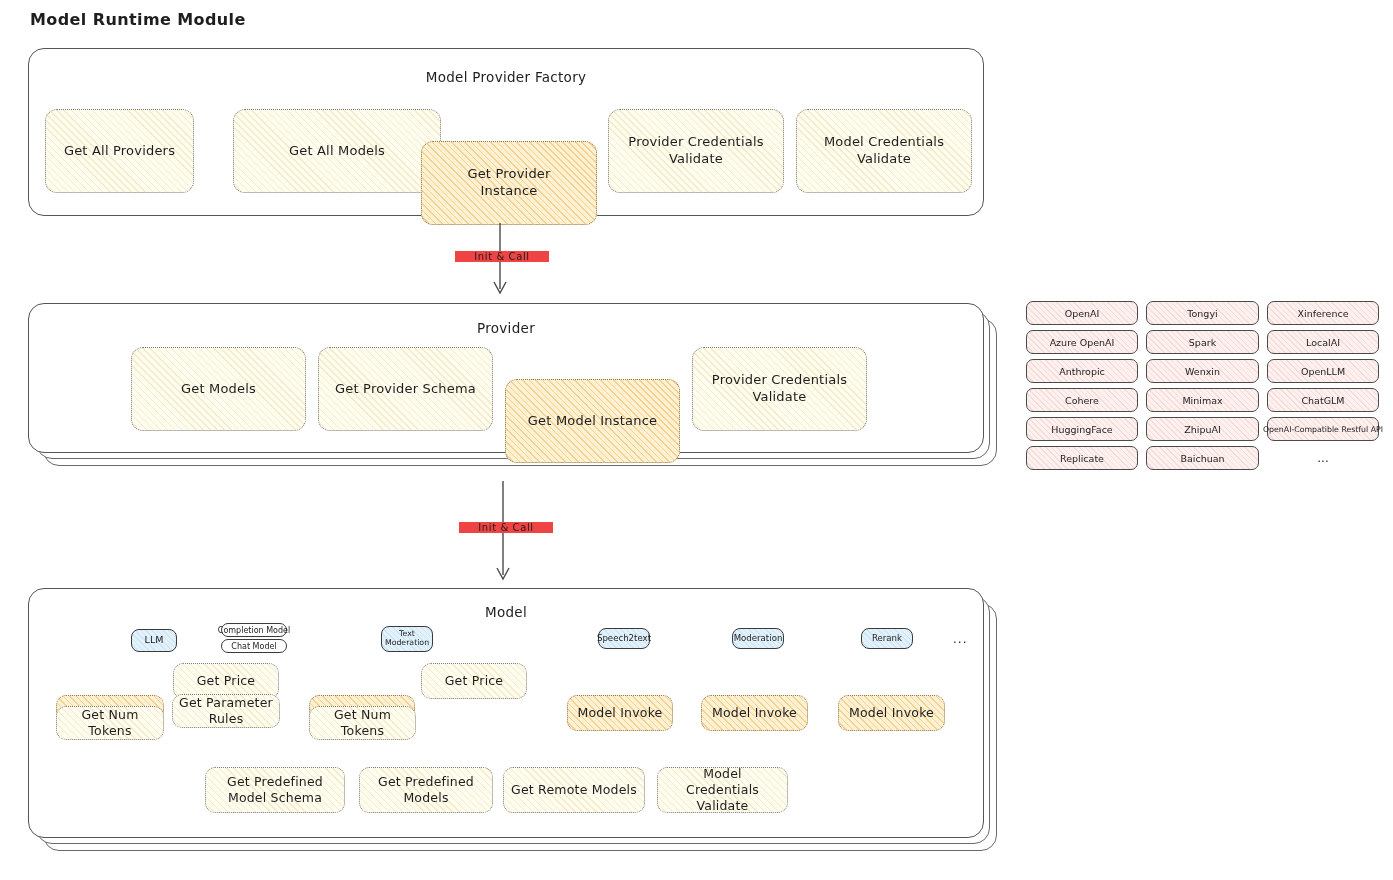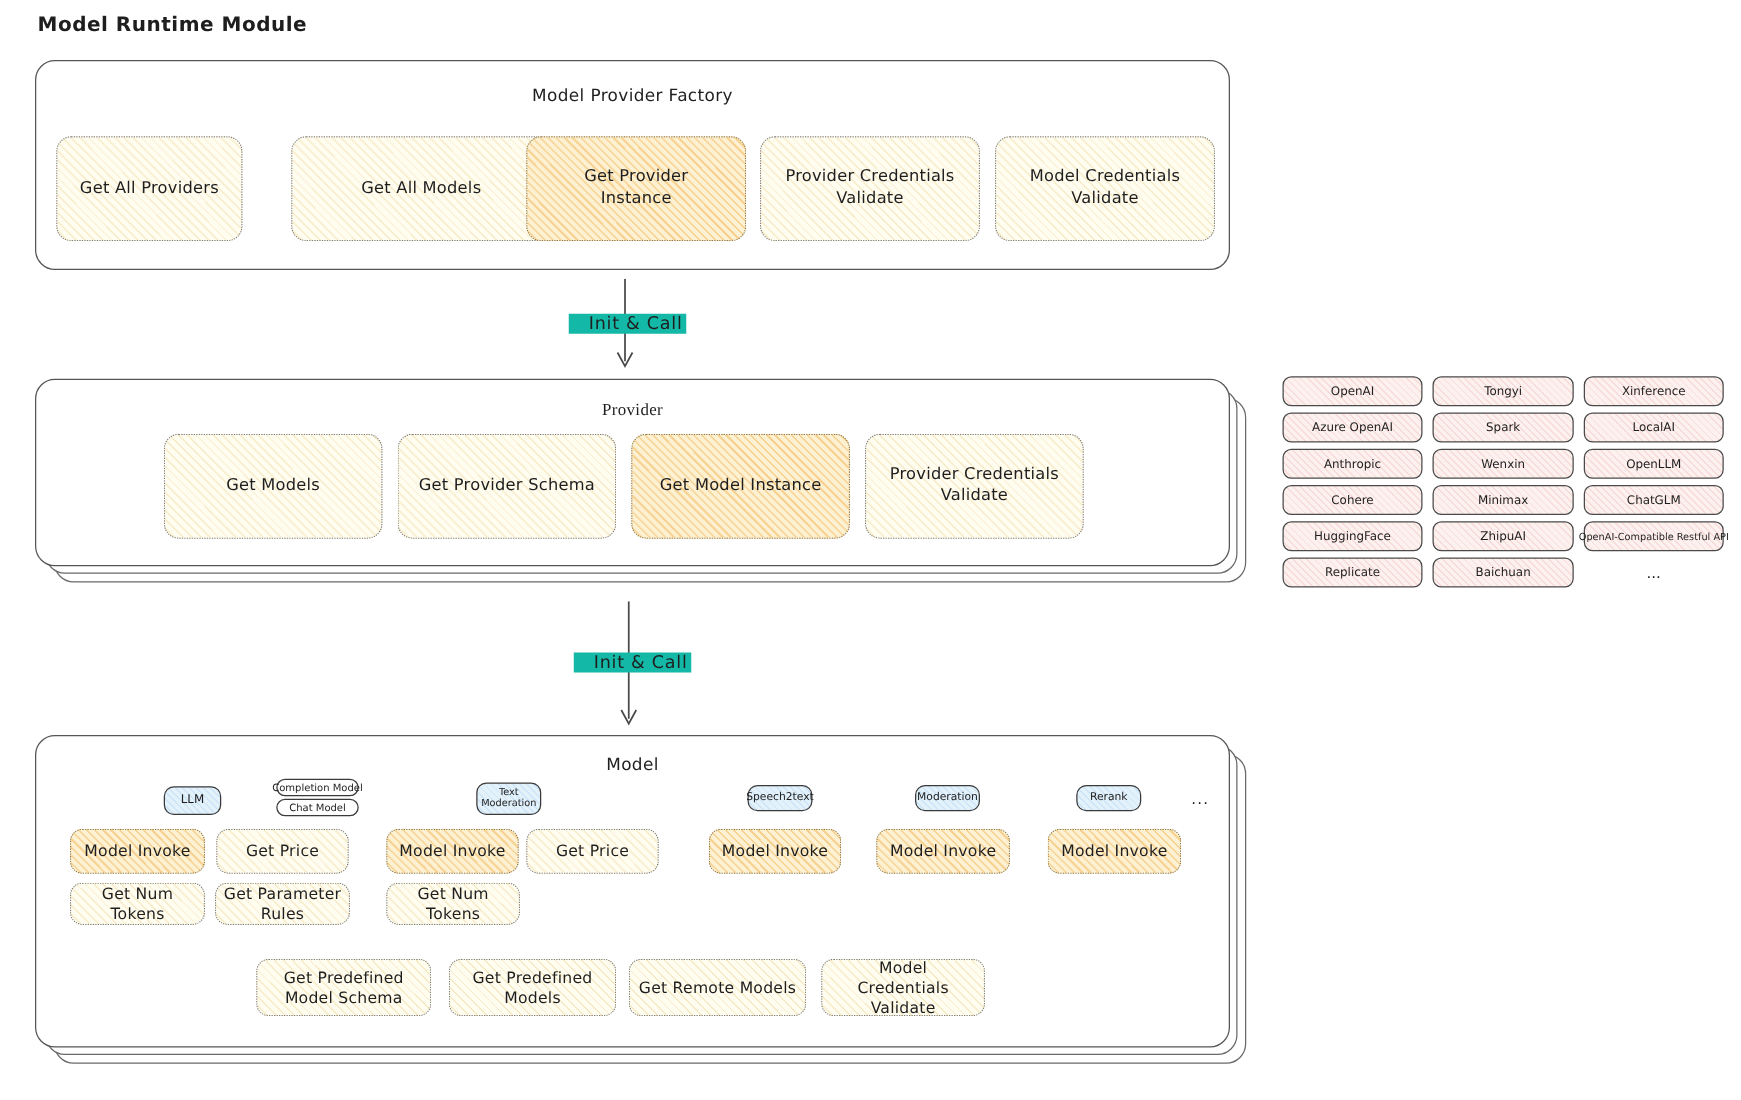--- a/index.html
+++ b/index.html
@@ -31,20 +31,21 @@
   }
   .n-yellow{
     background-color:#fffcf0;
     background-image:repeating-linear-gradient(45deg,rgba(233,206,130,.38) 0 1px,transparent 1px 5px);
     border:1.5px dotted #7c7c7c;
   }
   .n-orange{
     background-color:#fdf1d3;
     background-image:repeating-linear-gradient(45deg,rgba(241,175,74,.5) 0 1.3px,transparent 1.3px 4.6px);
     border:1.5px dotted #8d7a50;
+    margin-top:32px;
   }
   .small-node{font-size:12.5px;border-radius:10px;padding:2px 4px;}
   .narrow span{display:inline-block;max-width:100px;}
   
   .pill-blue{
     position:absolute;box-sizing:border-box;display:flex;align-items:center;justify-content:center;
     text-align:center;background-color:#e3f1fb;
     background-image:repeating-linear-gradient(45deg,rgba(140,195,235,.25) 0 1px,transparent 1px 4px);
     border:1.3px solid #3a3a3a;border-radius:8px;font-size:9.5px;line-height:1.1;
   }
@@ -62,21 +63,21 @@
     box-sizing:border-box;display:flex;align-items:center;justify-content:center;text-align:center;
     background-color:#fdf1ef;
     background-image:repeating-linear-gradient(45deg,rgba(236,176,170,.33) 0 1px,transparent 1px 4px);
     border:1.2px solid #4a4a4a;border-radius:7px;font-size:9.5px;white-space:nowrap;
   }
   .chip-small{font-size:7.8px;}
   .chip-none{border:none;background:none;font-size:12px;}
   
   .diagram-title{position:absolute;left:30px;top:10px;font-size:16px;font-weight:600;letter-spacing:.4px;}
   .arrow-label{
-    position:absolute;text-align:right;background:#14b8a6;font-size:14px;letter-spacing:.6px;
+    position:absolute;text-align:center;background:#ef4444;font-size:10px;letter-spacing:.6px;
     padding:0 3px;z-index:2;
   }
   .dots{position:absolute;font-size:12px;letter-spacing:1px;}
   svg.arrow{position:absolute;z-index:1;}
 </style>
 </head>
 <body>
 
 <div class="diagram-title">Model Runtime Module</div>
 
@@ -99,21 +100,21 @@
     </div>
 </div>
 
 <svg class="arrow" style="left:491px;top:223px;" width="18" height="74">
   <line x1="9" y1="0" x2="9" y2="66" stroke="#4a4a4a" stroke-width="1.4"></line>
   <path d="M3 59 L9 70 L15 59" fill="none" stroke="#4a4a4a" stroke-width="1.4"></path>
 </svg>
 <div class="arrow-label" style="left:455px;top:251px;width:88px;">Init &amp; Call</div>
 
 <div class="panel stack3" style="left:28px;top:303px;width:956px;height:150px;">
-  <div class="panel-title" style="top:16px;font-family:Liberation Serif, serif;">Provider</div>
+  <div class="panel-title" style="top:16px;">Provider</div>
   <div class="node n-yellow" style="left:102px;top:43px;width:175px;height:84px;">
       <span>Get Models</span>
     </div>
   <div class="node n-yellow" style="left:289px;top:43px;width:175px;height:84px;">
       <span>Get Provider Schema</span>
     </div>
   <div class="node n-orange" style="left:476px;top:43px;width:175px;height:84px;">
       <span>Get Model Instance</span>
     </div>
   <div class="node n-yellow" style="left:663px;top:43px;width:175px;height:84px;">
@@ -178,21 +179,21 @@
   <div class="node n-orange small-node" style="left:672px;top:74px;width:107px;height:36px;">
       <span>Model Invoke</span>
     </div>
   <div class="node n-orange small-node" style="left:809px;top:74px;width:107px;height:36px;">
       <span>Model Invoke</span>
     </div>
 
   <div class="node n-yellow small-node" style="left:27px;top:117px;width:108px;height:34px;">
       <span>Get Num Tokens</span>
     </div>
-  <div class="node n-yellow small-node" style="left:143px;top:117px;width:108px;height:34px;">
+  <div class="node n-yellow small-node" style="left:143px;top:105px;width:108px;height:34px;">
       <span>Get Parameter Rules</span>
     </div>
   <div class="node n-yellow small-node" style="left:280px;top:117px;width:107px;height:34px;">
       <span>Get Num Tokens</span>
     </div>
 
   <div class="node n-yellow small-node" style="left:176px;top:178px;width:140px;height:46px;">
       <span>Get Predefined Model Schema</span>
     </div>
   <div class="node n-yellow small-node" style="left:330px;top:178px;width:134px;height:46px;">

